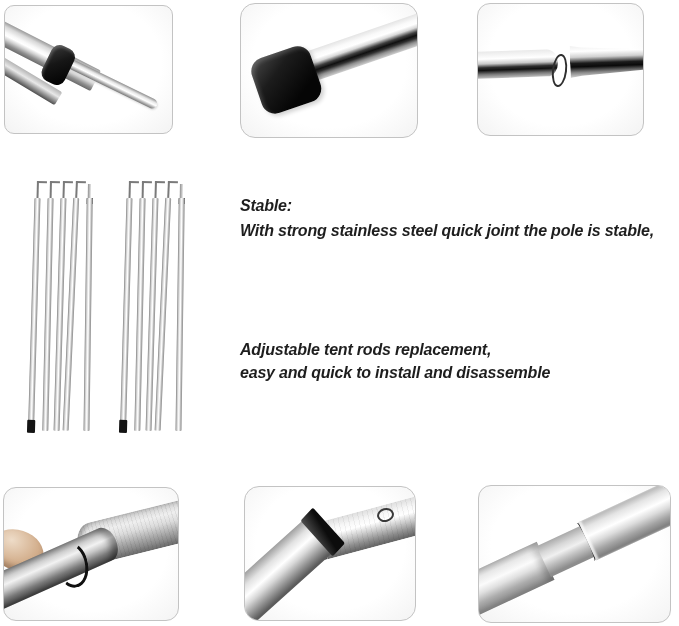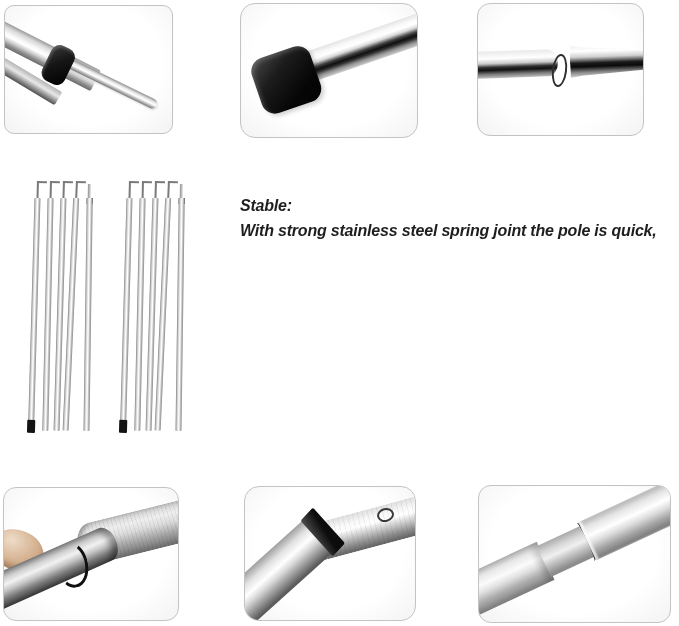--- a/index.html
+++ b/index.html
@@ -195,23 +195,27 @@
     </div>
     <div class="pole p5">
       <div class="tip"></div>
       <div class="band"></div>
       <div class="pole-tube"></div>
     </div>
   </div>
 
   <div class="tblock" id="tb1">
     <div class="tline">Stable:</div>
-    <div class="tline">With strong stainless steel spring joint the pole is quick,</div>
-  </div>
-
+    <div class="tline">With strong stainless steel quick joint the pole is stable,</div>
+  </div>
+
+  <div class="tblock" id="tb2">
+    <div class="tline">Adjustable tent rods replacement,</div>
+    <div class="tline">easy and quick to install and disassemble</div>
+  </div>
 
   <div class="photo" id="photo-b1">
     <div class="b1-finger"></div>
     <div class="bar b1-rtube"></div>
     <div class="bar b1-ltube"></div>
     <div class="b1-wire"></div>
   </div>
 
   <div class="photo" id="photo-b2">
     <div class="bar b2-rtube"></div>

